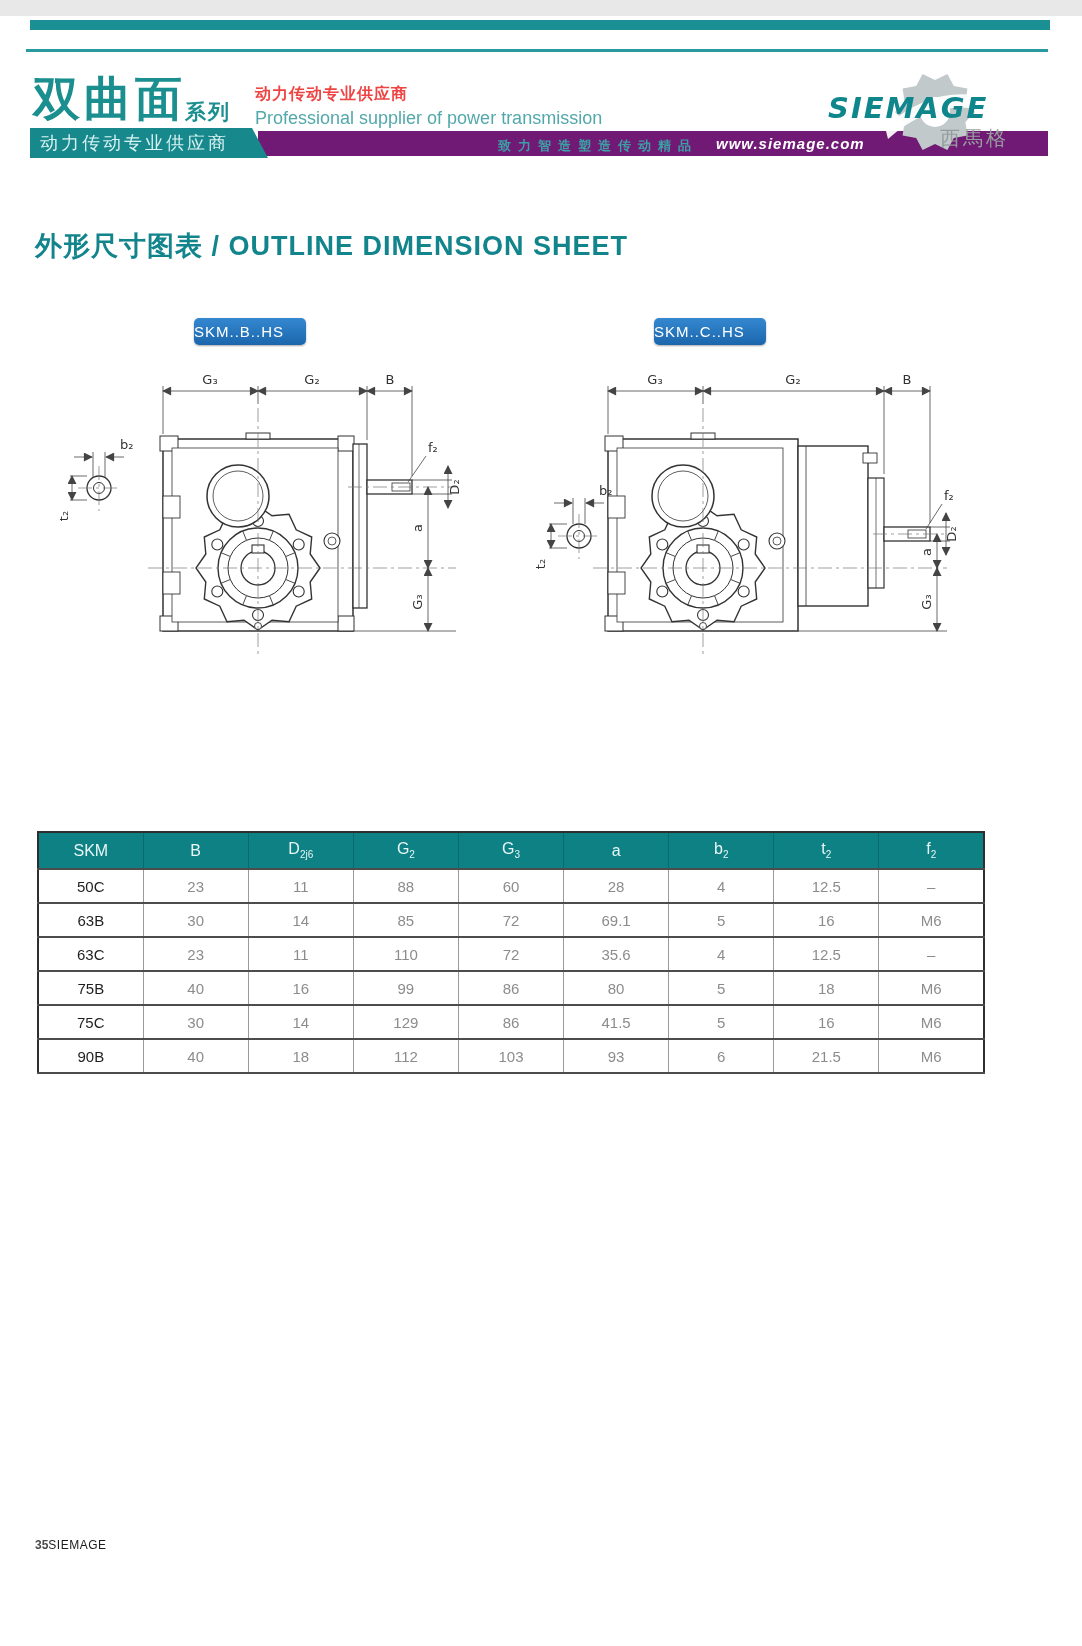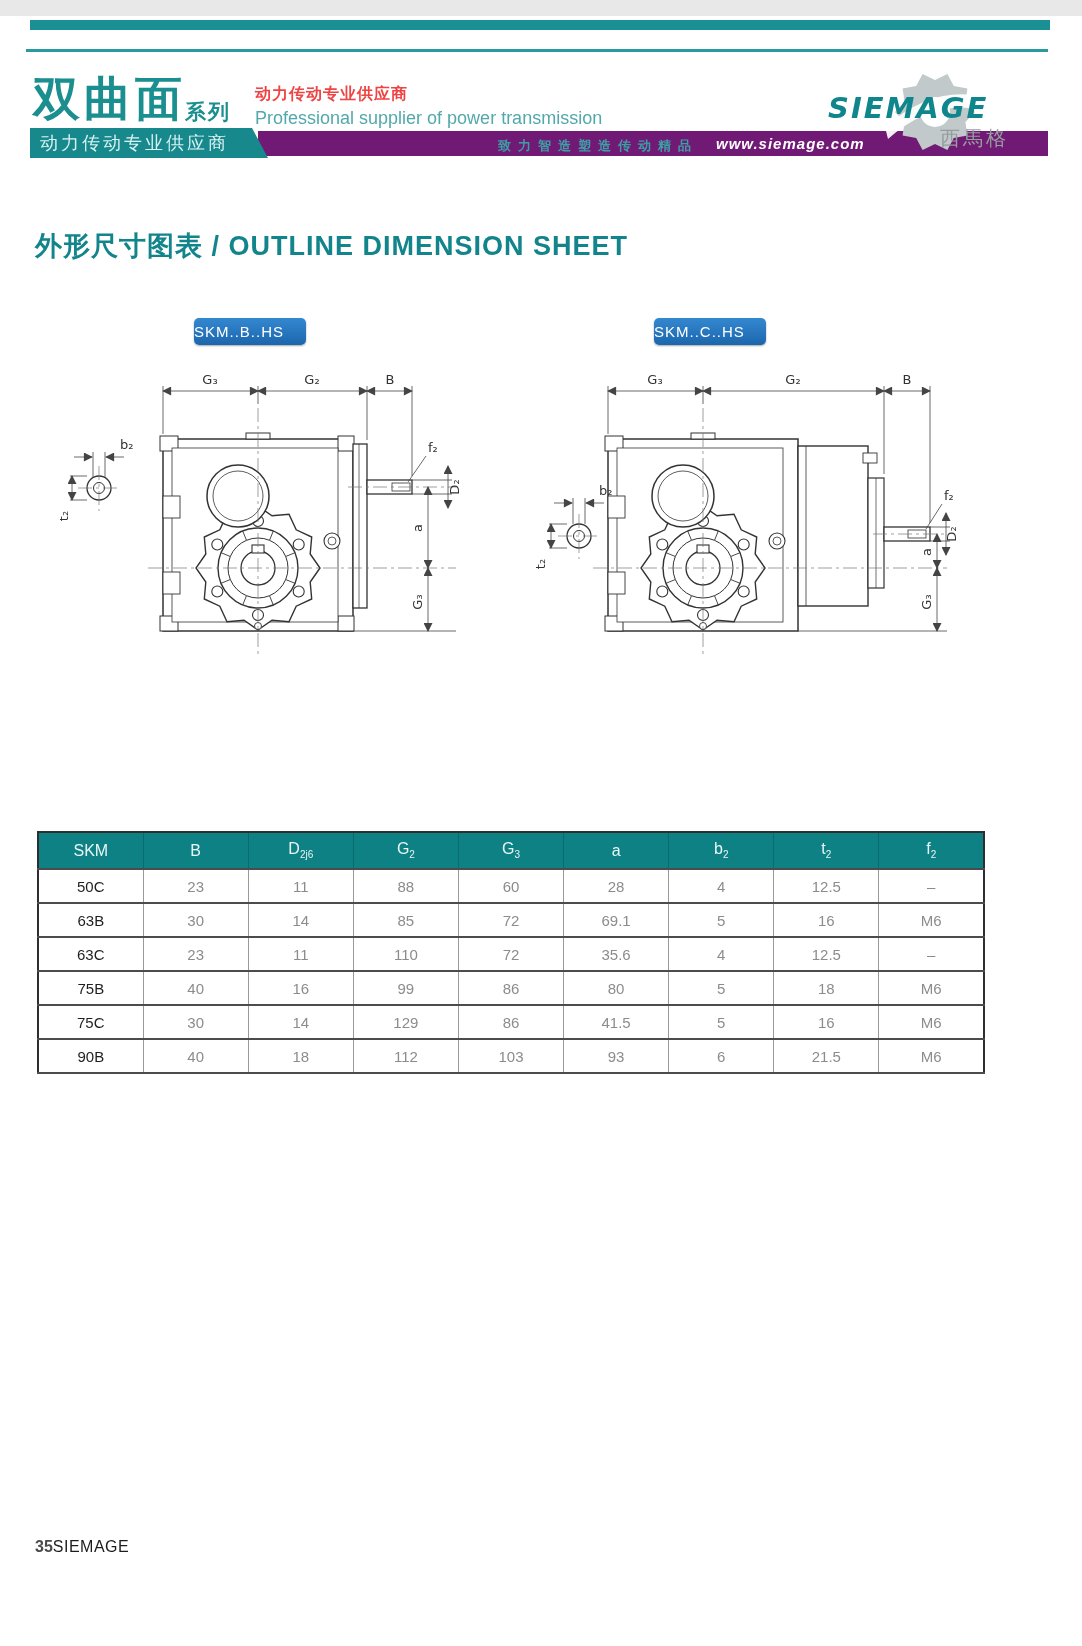--- a/index.html
+++ b/index.html
@@ -41,21 +41,21 @@
   table.dims { width:100%; border-collapse:collapse; table-layout:fixed; border:2px solid #2e2e2e; }
   table.dims th { background:#0d8184; color:#e9f6f6; font-weight:normal; font-size:16px;
                   height:37px; border:1px solid #0a6b6e; }
   table.dims th sub, table.dims td sub { font-size:10px; }
   table.dims td { height:34px; text-align:center; font-size:15px; color:#8c8c8c; background:#fff;
                   border-top:2px solid #4c4c4c; border-bottom:2px solid #4c4c4c;
                   border-left:1px solid #9a9a9a; border-right:1px solid #9a9a9a; }
   table.dims td.model-col { color:#1f1f1f; }
 
   
-  .footer { position:absolute; left:35px; top:1522px; font-size:16px; }
+  .footer { position:absolute; left:35px; top:1522px; font-size:12px; }
   .footer .pgno { font-weight:bold; color:#4a4a4a; }
   .footer .brand { color:#1c1c1c; letter-spacing:.5px; }
 
   
   svg text { font-family:"DejaVu Sans", sans-serif; }
 </style>
 </head>
 <body>
 
 <div class="page">

